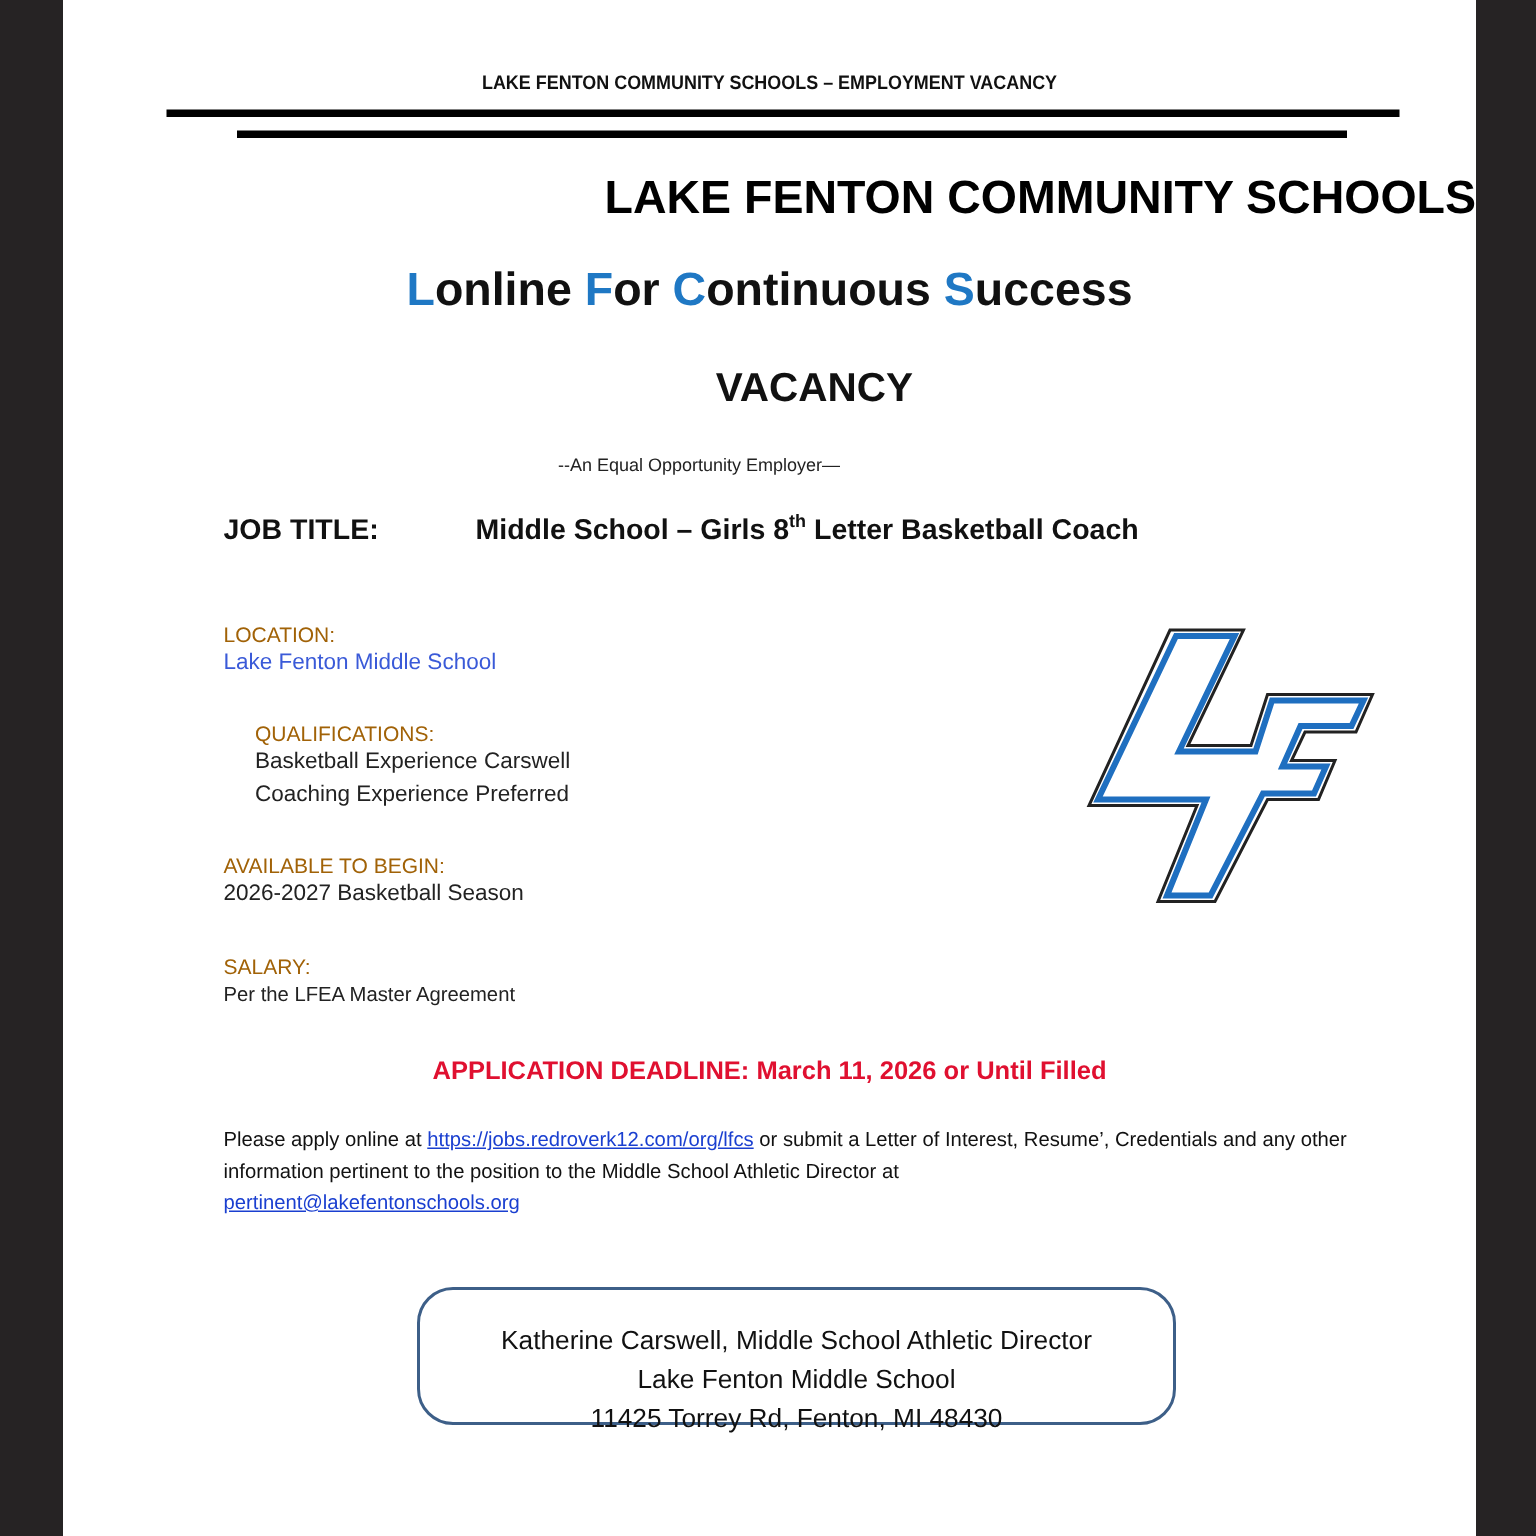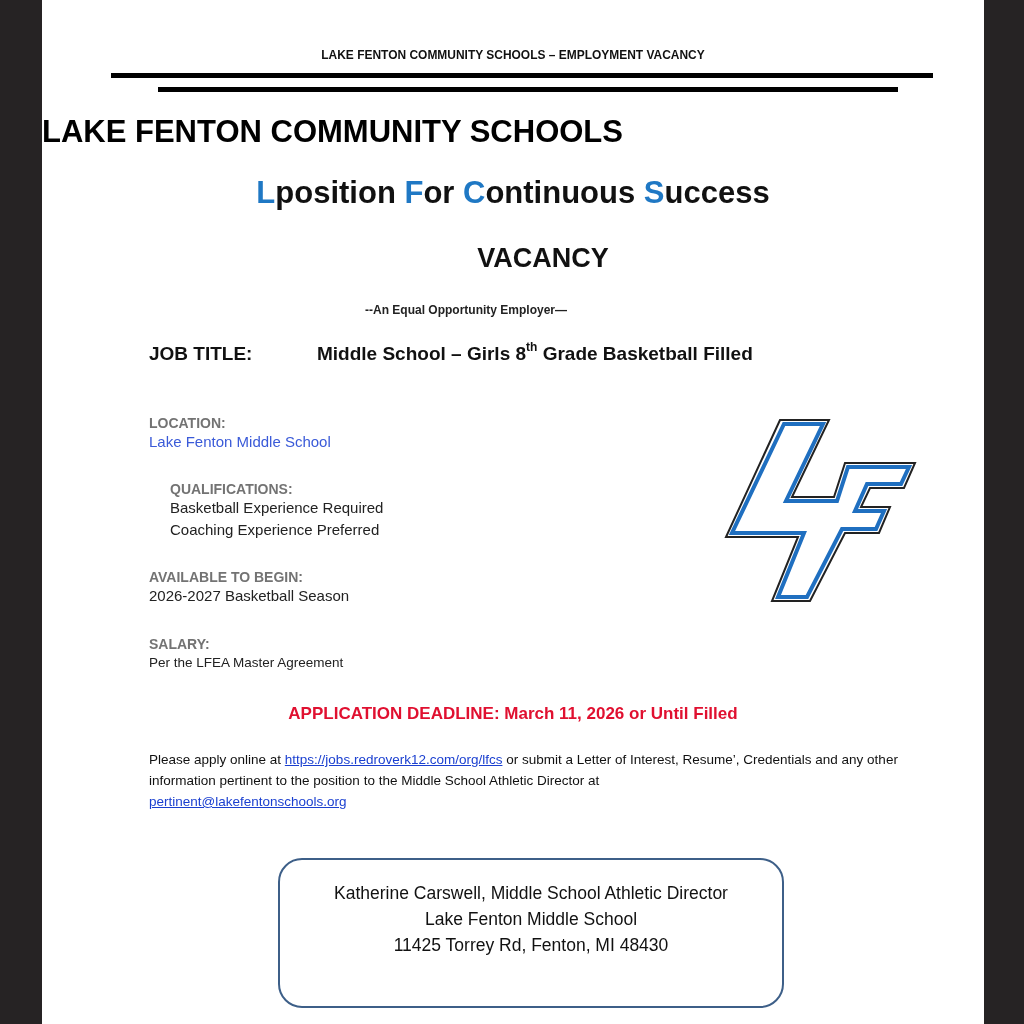--- a/index.html
+++ b/index.html
@@ -2,67 +2,67 @@
 <html><head>
 <meta charset="utf-8">
 <style>
   html, body { margin:0; padding:0; }
   body { width:1024px; height:1024px; background:#262324; position:relative; overflow:hidden; font-family:"Liberation Sans", sans-serif; }
   .page { position:absolute; left:42px; top:0; width:942px; height:1024px; background:#ffffff; }
   .abs { position:absolute; }
   .hdr-small { left:0; width:942px; top:47px; text-align:center; font-size:13px; font-weight:bold; color:#111; font-family:"Liberation Sans Narrow","Liberation Sans", sans-serif; letter-spacing:0px; transform:scaleX(0.92); }
   .rule1 { left:69px; top:73px; width:822px; height:5px; background:#000; }
   .rule2 { left:116px; top:87px; width:740px; height:5px; background:#000; }
-  .title { left:0; width:942px; top:114px; text-align:left; font-size:31px; font-weight:bold; color:#000; }
+  .title { left:0; width:942px; top:114px; text-align:right; font-size:31px; font-weight:bold; color:#000; }
   .motto { left:0; width:942px; top:175px; text-align:center; font-size:31px; font-weight:bold; color:#111; }
   .motto .cap { color:#1f78c4; }
   .vacancy { left:0; width:1002px; top:243px; text-align:center; font-size:27px; font-weight:bold; color:#111; }
-  .eoe { left:0; width:848px; top:303px; text-align:center; font-size:12px; font-weight:bold; color:#222; }
+  .eoe { left:0; width:848px; top:303px; text-align:center; font-size:12px; font-weight:normal; color:#222; }
   .jt-label { left:107px; top:343px; font-size:19px; font-weight:bold; color:#111; }
   .jt-value { left:275px; top:343px; font-size:19px; font-weight:bold; color:#111; }
   .jt-value sup { font-size:12px; vertical-align:top; position:relative; top:-3px; }
-  .sec-label { font-size:14px; font-weight:bold; color:#737373; }
+  .sec-label { font-size:14px; font-weight:normal; color:#a16207; }
   .sec-text { font-size:15px; color:#222; line-height:22px; }
   .loc-link { color:#3a5ad8; }
   .logo { left:638px; top:415px; }
   .deadline { left:0; width:942px; top:704px; text-align:center; font-size:17px; font-weight:bold; color:#e01030; }
   .apply { left:107px; top:749px; width:800px; font-size:13.5px; color:#111; line-height:21px; }
   .apply a { color:#1a3fd0; text-decoration:underline; }
-  .contact { left:236px; top:858px; width:506px; height:150px; border:2.5px solid #3d5f88; border-radius:24px; box-sizing:border-box; }
+  .contact { left:236px; top:858px; width:506px; height:92px; border:2.5px solid #3d5f88; border-radius:24px; box-sizing:border-box; }
   .contact-line { width:100%; text-align:center; font-size:17.5px; color:#111; line-height:26px; }
 </style>
 </head>
 <body>
 
 <div class="page">
 
   <div class="abs hdr-small">LAKE FENTON COMMUNITY SCHOOLS – EMPLOYMENT VACANCY</div>
   <div class="abs rule1"></div>
   <div class="abs rule2"></div>
 
   <div class="abs title">LAKE FENTON COMMUNITY SCHOOLS</div>
 
   <div class="abs motto">
-    <span class="cap">L</span><span>position </span><span class="cap">F</span><span>or </span><span class="cap">C</span><span>ontinuous </span><span class="cap">S</span><span>uccess</span>
+    <span class="cap">L</span><span>online </span><span class="cap">F</span><span>or </span><span class="cap">C</span><span>ontinuous </span><span class="cap">S</span><span>uccess</span>
   </div>
 
   <div class="abs vacancy">VACANCY</div>
   <div class="abs eoe">--An Equal Opportunity Employer—</div>
 
   <div class="abs jt-label">JOB TITLE:</div>
-  <div class="abs jt-value"><span>Middle School – Girls 8</span><sup>th</sup><span> Grade Basketball Filled</span></div>
+  <div class="abs jt-value"><span>Middle School – Girls 8</span><sup>th</sup><span> Letter Basketball Coach</span></div>
 
   <div class="abs" style="left:107px; top:415px;">
     <div class="sec-label">LOCATION:</div>
     <div class="sec-text loc-link">Lake Fenton Middle School</div>
   </div>
 
   <div class="abs" style="left:107px; top:481px;margin-left:21px;">
     <div class="sec-label">QUALIFICATIONS:</div>
-    <div class="sec-text">Basketball Experience Required</div>
+    <div class="sec-text">Basketball Experience Carswell</div>
     <div class="sec-text">Coaching Experience Preferred</div>
   </div>
 
   <div class="abs" style="left:107px; top:569px;">
     <div class="sec-label">AVAILABLE TO BEGIN:</div>
     <div class="sec-text">2026-2027 Basketball Season</div>
   </div>
 
   <div class="abs" style="left:107px; top:636px;">
     <div class="sec-label">SALARY:</div>

